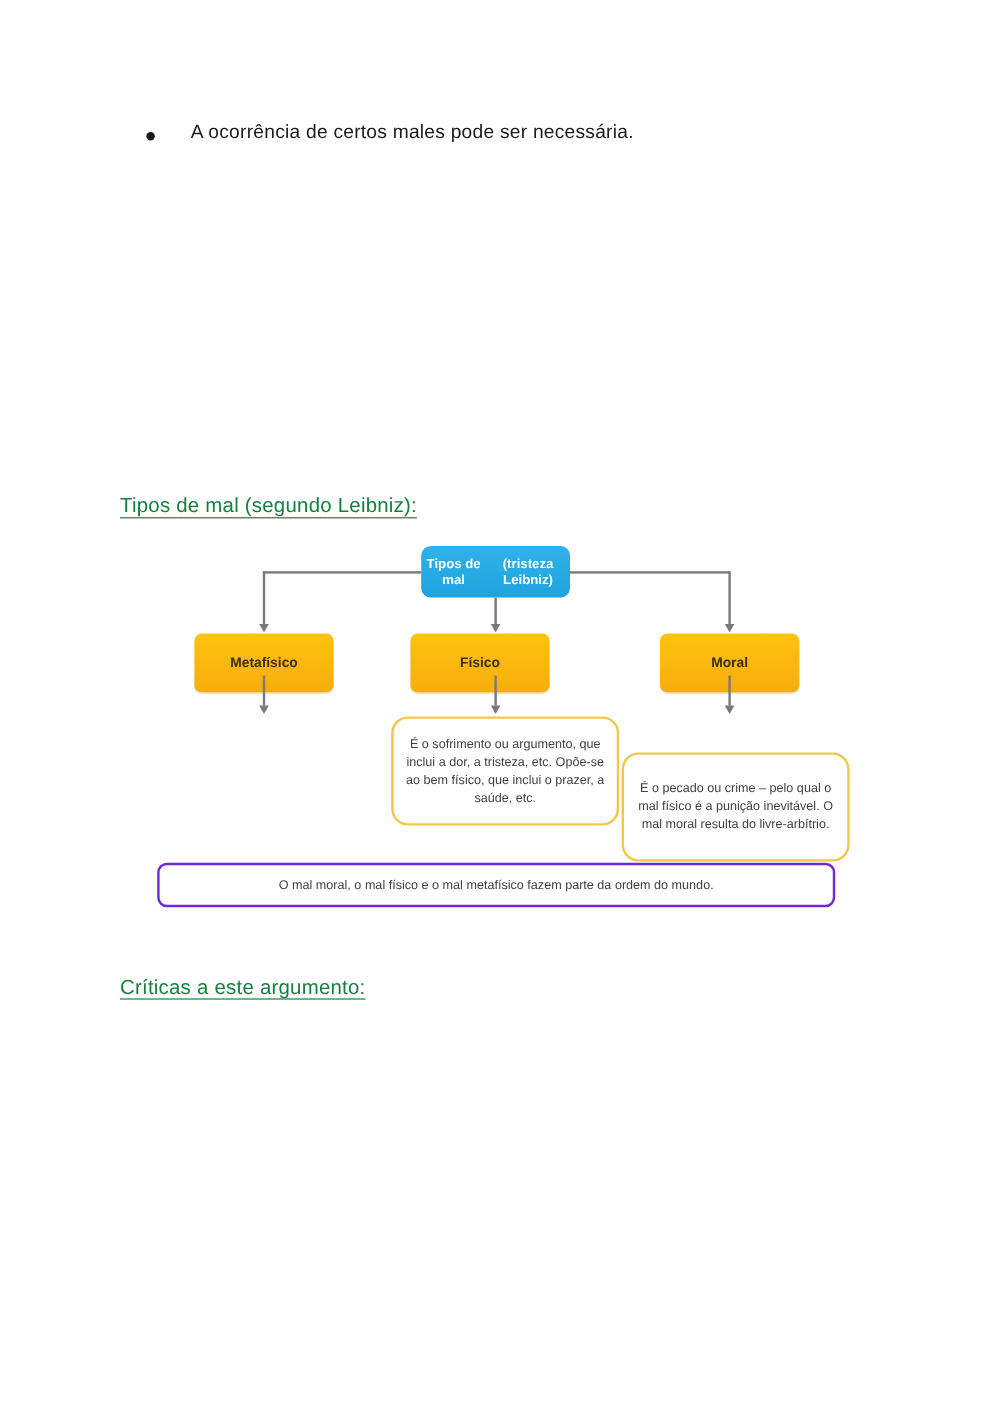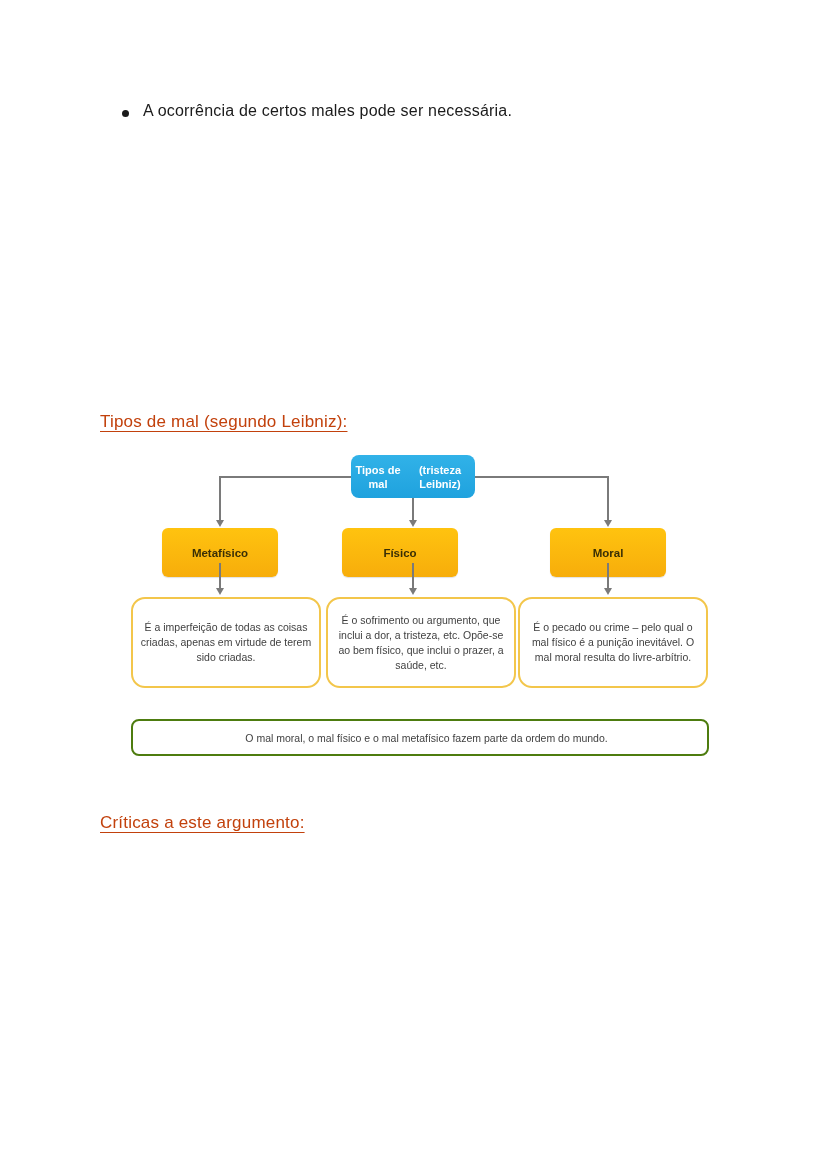--- a/index.html
+++ b/index.html
@@ -2,24 +2,24 @@
 <html lang="pt"><head>
 <meta charset="utf-8">
 <style>
   html,body{margin:0;padding:0;background:#ffffff;}
   body{font-family:"Liberation Sans", sans-serif; -webkit-font-smoothing:antialiased;}
   .page{position:relative;width:828px;height:1171px;background:#ffffff;overflow:hidden;}
 
   
   .bullet-item{position:absolute;left:122px;top:102px;display:flex;align-items:flex-start;}
   .bullet-dot{width:7px;height:7px;border-radius:50%;background:#1a1a1a;margin-top:8px;flex:0 0 auto;}
-  .bullet-text{margin-left:14px;font-size:16px;color:#1b1b1b;letter-spacing:0.2px;}
+  .bullet-text{margin-left:30px;font-size:16px;color:#1b1b1b;letter-spacing:0.2px;}
 
   
-  .section-heading{position:absolute;left:100px;margin:0;font-size:17px;font-weight:400;color:#c2410c;
+  .section-heading{position:absolute;left:100px;margin:0;font-size:17px;font-weight:400;color:#15803d;
     text-decoration:underline;text-decoration-thickness:1.3px;text-underline-offset:4px;letter-spacing:0.2px;}
   .heading-tipos{top:412px;}
   .heading-criticas{top:813px;}
 
   
   .diagram{position:absolute;left:130px;top:450px;width:575px;height:312px;}
 
   .root-box{position:absolute;left:221px;top:5px;width:124px;height:43px;border-radius:8px;
     background:linear-gradient(180deg,#31B2e8,#1fa2de);display:flex;flex-direction:row;align-items:center;justify-content:center;
     color:#ffffff;font-weight:bold;font-size:11px;line-height:14px;text-align:center;}
@@ -40,25 +40,25 @@
   .a-left2{left:85.5px;top:138px;} .a-mid2{left:278.5px;top:138px;} .a-right2{left:473.5px;top:138px;}
 
   .branch-box{position:absolute;top:78px;width:116px;height:49px;border-radius:6px;
     background:linear-gradient(180deg,#ffc30f,#f7ad0b);display:flex;align-items:center;justify-content:center;
     font-weight:bold;font-size:11.5px;color:#3a2f06;box-shadow:0 1px 1px rgba(0,0,0,0.12);}
   .branch-1{left:32px;} .branch-2{left:212px;} .branch-3{left:420px;}
 
   .desc-box{position:absolute;top:147px;width:172px;height:87px;border:2px solid #f3c64b;border-radius:14px;
     background:#ffffff;display:flex;align-items:center;justify-content:center;text-align:center;
     font-size:10.5px;line-height:15px;color:#3f3f3f;padding:0 7px;box-sizing:content-box;}
-  .desc-1{left:1px;} .desc-2{left:196px;} .desc-3{left:388px;}
+  .desc-1{left:1px;} .desc-2{left:196px;} .desc-3{left:388px;margin-top:30px;}
 
-  .footer-box{position:absolute;left:1px;top:269px;width:561px;height:33px;border:2px solid #4d7c0f;border-radius:8px;
+  .footer-box{position:absolute;left:1px;top:269px;width:561px;height:33px;border:2px solid #6d28d9;border-radius:8px;
     background:#ffffff;display:flex;align-items:center;justify-content:center;text-align:left;
-    font-size:10.5px;color:#3f3f3f;padding-left:13px;}
+    font-size:10.5px;color:#3f3f3f;}
 </style>
 </head>
 <body>
 
 <div class="page">
 
   <div class="bullet-item">
     <span class="bullet-dot"></span>
     <span class="bullet-text">A ocorrência de certos males pode ser necessária.</span>
   </div>
@@ -85,21 +85,20 @@
     <div class="branch-box branch-2">Físico</div>
     <div class="branch-box branch-3">Moral</div>
 
     <div class="vline v-left2"></div>
     <div class="vline v-mid2"></div>
     <div class="vline v-right2"></div>
     <div class="arrowhead a-left2"></div>
     <div class="arrowhead a-mid2"></div>
     <div class="arrowhead a-right2"></div>
 
-    <div class="desc-box desc-1">É a imperfeição de todas as coisas criadas, apenas em virtude de terem sido criadas.</div>
     <div class="desc-box desc-2">É o sofrimento ou argumento, que inclui a dor, a tristeza, etc. Opõe-se ao bem físico, que inclui o prazer, a saúde, etc.</div>
     <div class="desc-box desc-3">É o pecado ou crime – pelo qual o mal físico é a punição inevitável. O mal moral resulta do livre-arbítrio.</div>
 
     <div class="footer-box">O mal moral, o mal físico e o mal metafísico fazem parte da ordem do mundo.</div>
 
   </div>
 
   <h2 class="section-heading heading-criticas">Críticas a este argumento:</h2>
 
 </div>

